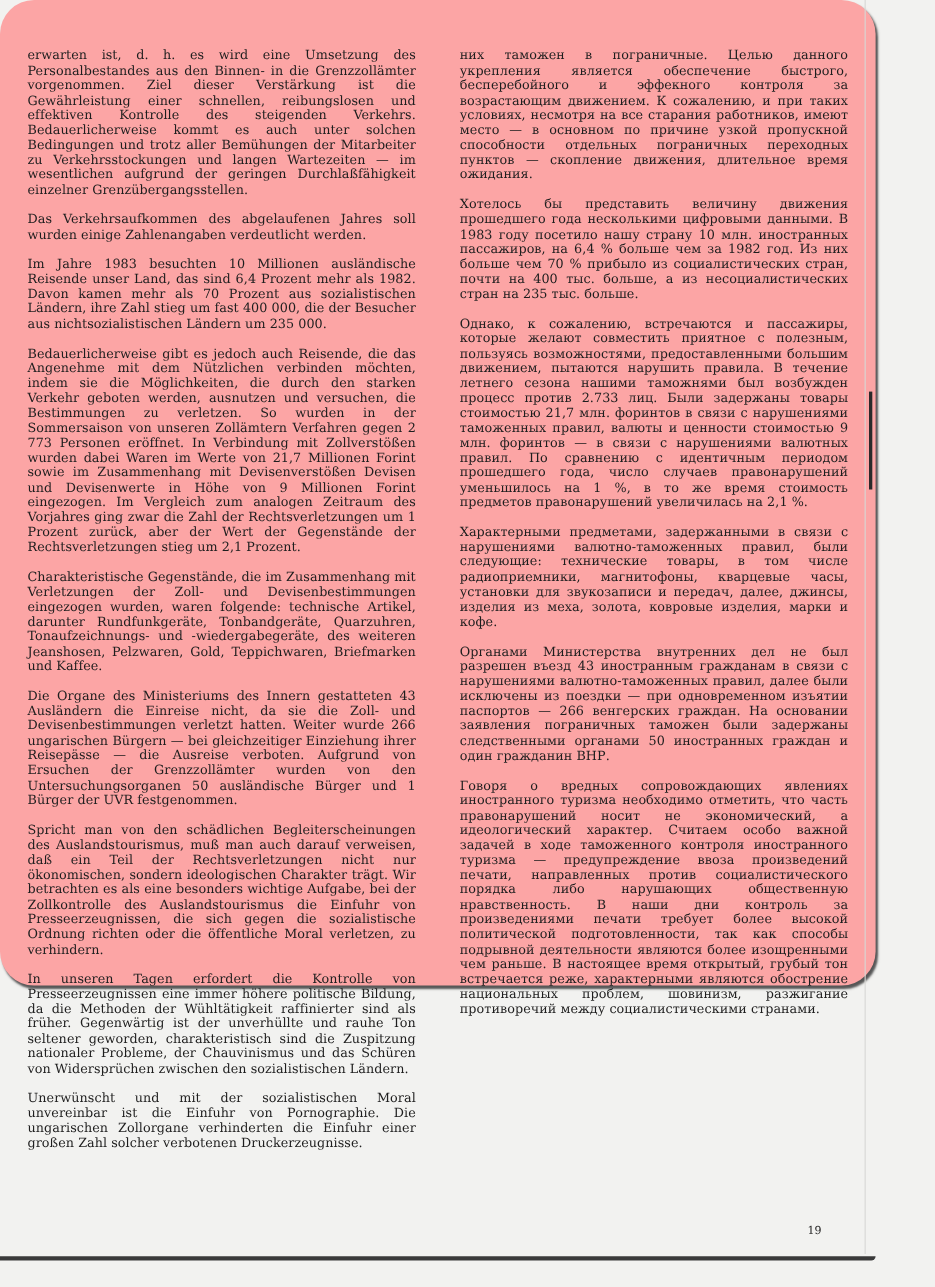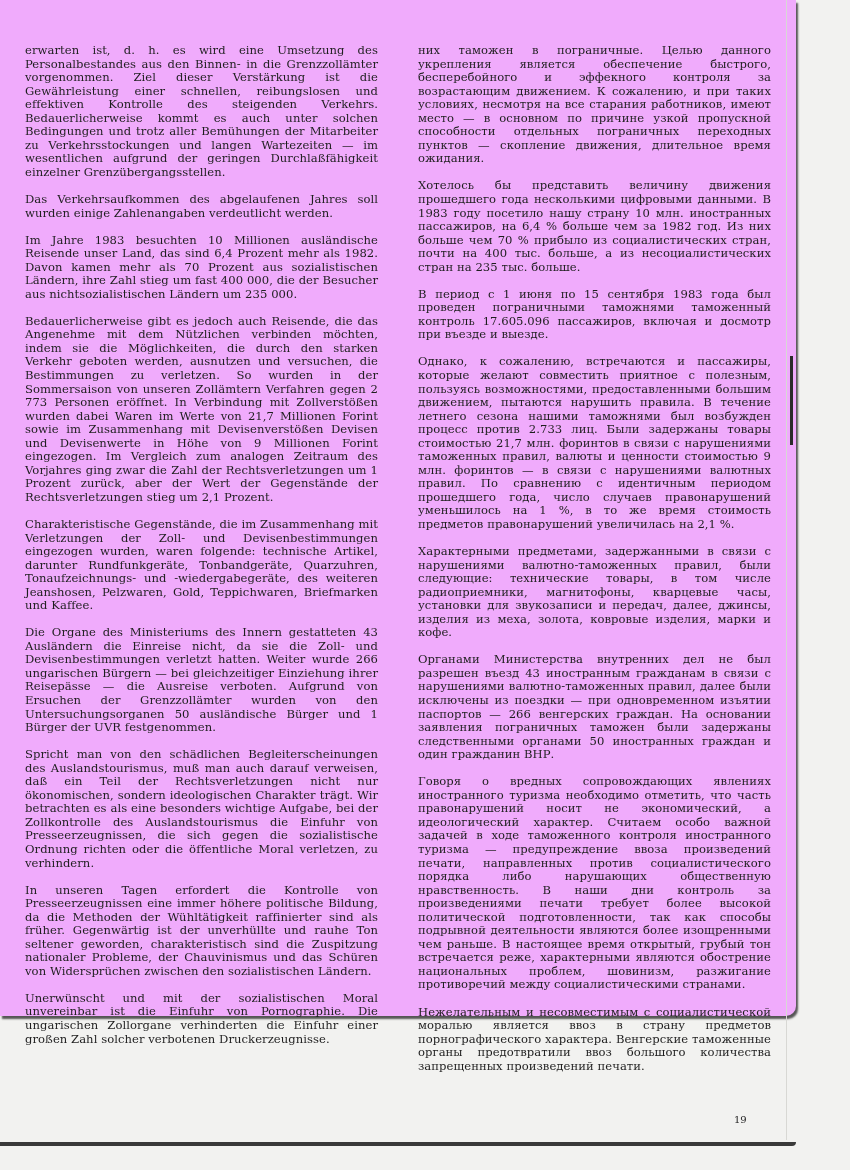--- a/index.html
+++ b/index.html
@@ -1,17 +1,17 @@
 <!DOCTYPE html>
 <html><head>
 <meta charset="utf-8">
 <style>
   html, body { margin:0; padding:0; }
   body { width:850px; height:1170px; background:#f2f2f0; position:relative; overflow:hidden; font-family:"DejaVu Serif","Liberation Serif",serif; }
-  .page { position:absolute; left:0; top:0; width:796px; height:1016px; background:#f0abfc; border-bottom-right-radius:10px; box-shadow:2px 3px 2px #555; }
+  .page { position:absolute; left:0; top:0; width:796px; height:896px; background:#fca5a5; border-bottom-right-radius:10px; box-shadow:2px 3px 2px #555;border-radius:31px; }
   .page-bottom-shadow { position:absolute; left:0; top:1142px; width:796px; height:4px; background:#3a3a3a; border-bottom-right-radius:10px; }
   .right-edge { position:absolute; left:786px; top:0; width:1px; height:1140px; background:#d8d8d4; }
   .col { position:absolute; top:44px; width:353px; color:#1e1e1e; font-size:11.6px; line-height:13.55px; text-align:justify; letter-spacing:0.05px; }
   .col.left { left:25px; }
   .col.right { left:418px; }
   .col p { margin:0 0 13.5px 0; hyphens:manual; }
   .marker { position:absolute; left:790px; top:356px; width:3px; height:89px; background:#2a2a2a; }
   .pagenum { position:absolute; left:734px; top:1114px; font-size:10px; color:#1e1e1e; }
 </style>
 </head>
@@ -28,24 +28,22 @@
     <p>Charakteristische Gegenstände, die im Zusammenhang mit Verletzungen der Zoll- und Devisenbestimmungen eingezogen wurden, waren folgende: technische Artikel, darunter Rundfunkgeräte, Tonbandgeräte, Quarzuhren, Tonaufzeichnungs- und -wiedergabegeräte, des weiteren Jeanshosen, Pelzwaren, Gold, Teppichwaren, Briefmarken und Kaffee.</p>
     <p>Die Organe des Ministeriums des Innern gestatteten 43 Ausländern die Einreise nicht, da sie die Zoll- und Devisenbestimmungen verletzt hatten. Weiter wurde 266 ungarischen Bürgern — bei gleichzeitiger Einziehung ihrer Reisepässe — die Ausreise verboten. Aufgrund von Ersuchen der Grenzzollämter wurden von den Untersuchungsorganen 50 ausländische Bürger und 1 Bürger der UVR festgenommen.</p>
     <p>Spricht man von den schädlichen Begleiterscheinungen des Auslandstourismus, muß man auch darauf verweisen, daß ein Teil der Rechtsverletzungen nicht nur ökonomischen, sondern ideologischen Charakter trägt. Wir betrachten es als eine besonders wichtige Aufgabe, bei der Zollkontrolle des Auslandstourismus die Einfuhr von Presseerzeugnissen, die sich gegen die sozialistische Ordnung richten oder die öffentliche Moral verletzen, zu verhindern.</p>
     <p>In unseren Tagen erfordert die Kontrolle von Presseerzeugnissen eine immer höhere politische Bildung, da die Methoden der Wühltätigkeit raffinierter sind als früher. Gegenwärtig ist der unverhüllte und rauhe Ton seltener geworden, charakteristisch sind die Zuspitzung nationaler Probleme, der Chauvinismus und das Schüren von Widersprüchen zwischen den sozialistischen Ländern.</p>
     <p>Unerwünscht und mit der sozialistischen Moral unvereinbar ist die Einfuhr von Pornographie. Die ungarischen Zollorgane verhinderten die Einfuhr einer großen Zahl solcher verbotenen Druckerzeugnisse.</p>
   </div>
 
   <div class="col right">
     <p>них таможен в пограничные. Целью данного укрепления является обеспечение быстрого, бесперебойного и эффекного контроля за возрастающим движением. К сожалению, и при таких условиях, несмотря на все старания работников, имеют место — в основном по причине узкой пропускной способности отдельных пограничных переходных пунктов — скопление движения, длительное время ожидания.</p>
     <p>Хотелось бы представить величину движения прошедшего года несколькими цифровыми данными. В 1983 году посетило нашу страну 10 млн. иностранных пассажиров, на 6,4 % больше чем за 1982 год. Из них больше чем 70 % прибыло из социалистических стран, почти на 400 тыс. больше, а из несоциалистических стран на 235 тыс. больше.</p>
-    <p>В период с 1 июня по 15 сентября 1983 года был проведен пограничными таможнями таможенный контроль 17.605.096 пассажиров, включая и досмотр при въезде и выезде.</p>
     <p>Однако, к сожалению, встречаются и пассажиры, которые желают совместить приятное с полезным, пользуясь возможностями, предоставленными большим движением, пытаются нарушить правила. В течение летнего сезона нашими таможнями был возбужден процесс против 2.733 лиц. Были задержаны товары стоимостью 21,7 млн. форинтов в связи с нарушениями таможенных правил, валюты и ценности стоимостью 9 млн. форинтов — в связи с нарушениями валютных правил. По сравнению с идентичным периодом прошедшего года, число случаев правонарушений уменьшилось на 1 %, в то же время стоимость предметов правонарушений увеличилась на 2,1 %.</p>
     <p>Характерными предметами, задержанными в связи с нарушениями валютно-таможенных правил, были следующие: технические товары, в том числе радиоприемники, магнитофоны, кварцевые часы, установки для звукозаписи и передач, далее, джинсы, изделия из меха, золота, ковровые изделия, марки и кофе.</p>
     <p>Органами Министерства внутренних дел не был разрешен въезд 43 иностранным гражданам в связи с нарушениями валютно-таможенных правил, далее были исключены из поездки — при одновременном изъятии паспортов — 266 венгерских граждан. На основании заявления пограничных таможен были задержаны следственными органами 50 иностранных граждан и один гражданин ВНР.</p>
     <p>Говоря о вредных сопровождающих явлениях иностранного туризма необходимо отметить, что часть правонарушений носит не экономический, а идеологический характер. Считаем особо важной задачей в ходе таможенного контроля иностранного туризма — предупреждение ввоза произведений печати, направленных против социалистического порядка либо нарушающих общественную нравственность. В наши дни контроль за произведениями печати требует более высокой политической подготовленности, так как способы подрывной деятельности являются более изощренными чем раньше. В настоящее время открытый, грубый тон встречается реже, характерными являются обострение национальных проблем, шовинизм, разжигание противоречий между социалистическими странами.</p>
-    <p>Нежелательным и несовместимым с социалистической моралью является ввоз в страну предметов порнографического характера. Венгерские таможенные органы предотвратили ввоз большого количества запрещенных произведений печати.</p>
   </div>
 
   <div class="marker"></div>
   <div class="pagenum">19</div>
 </div>
 <div class="page-bottom-shadow"></div>
 
 </body></html>

